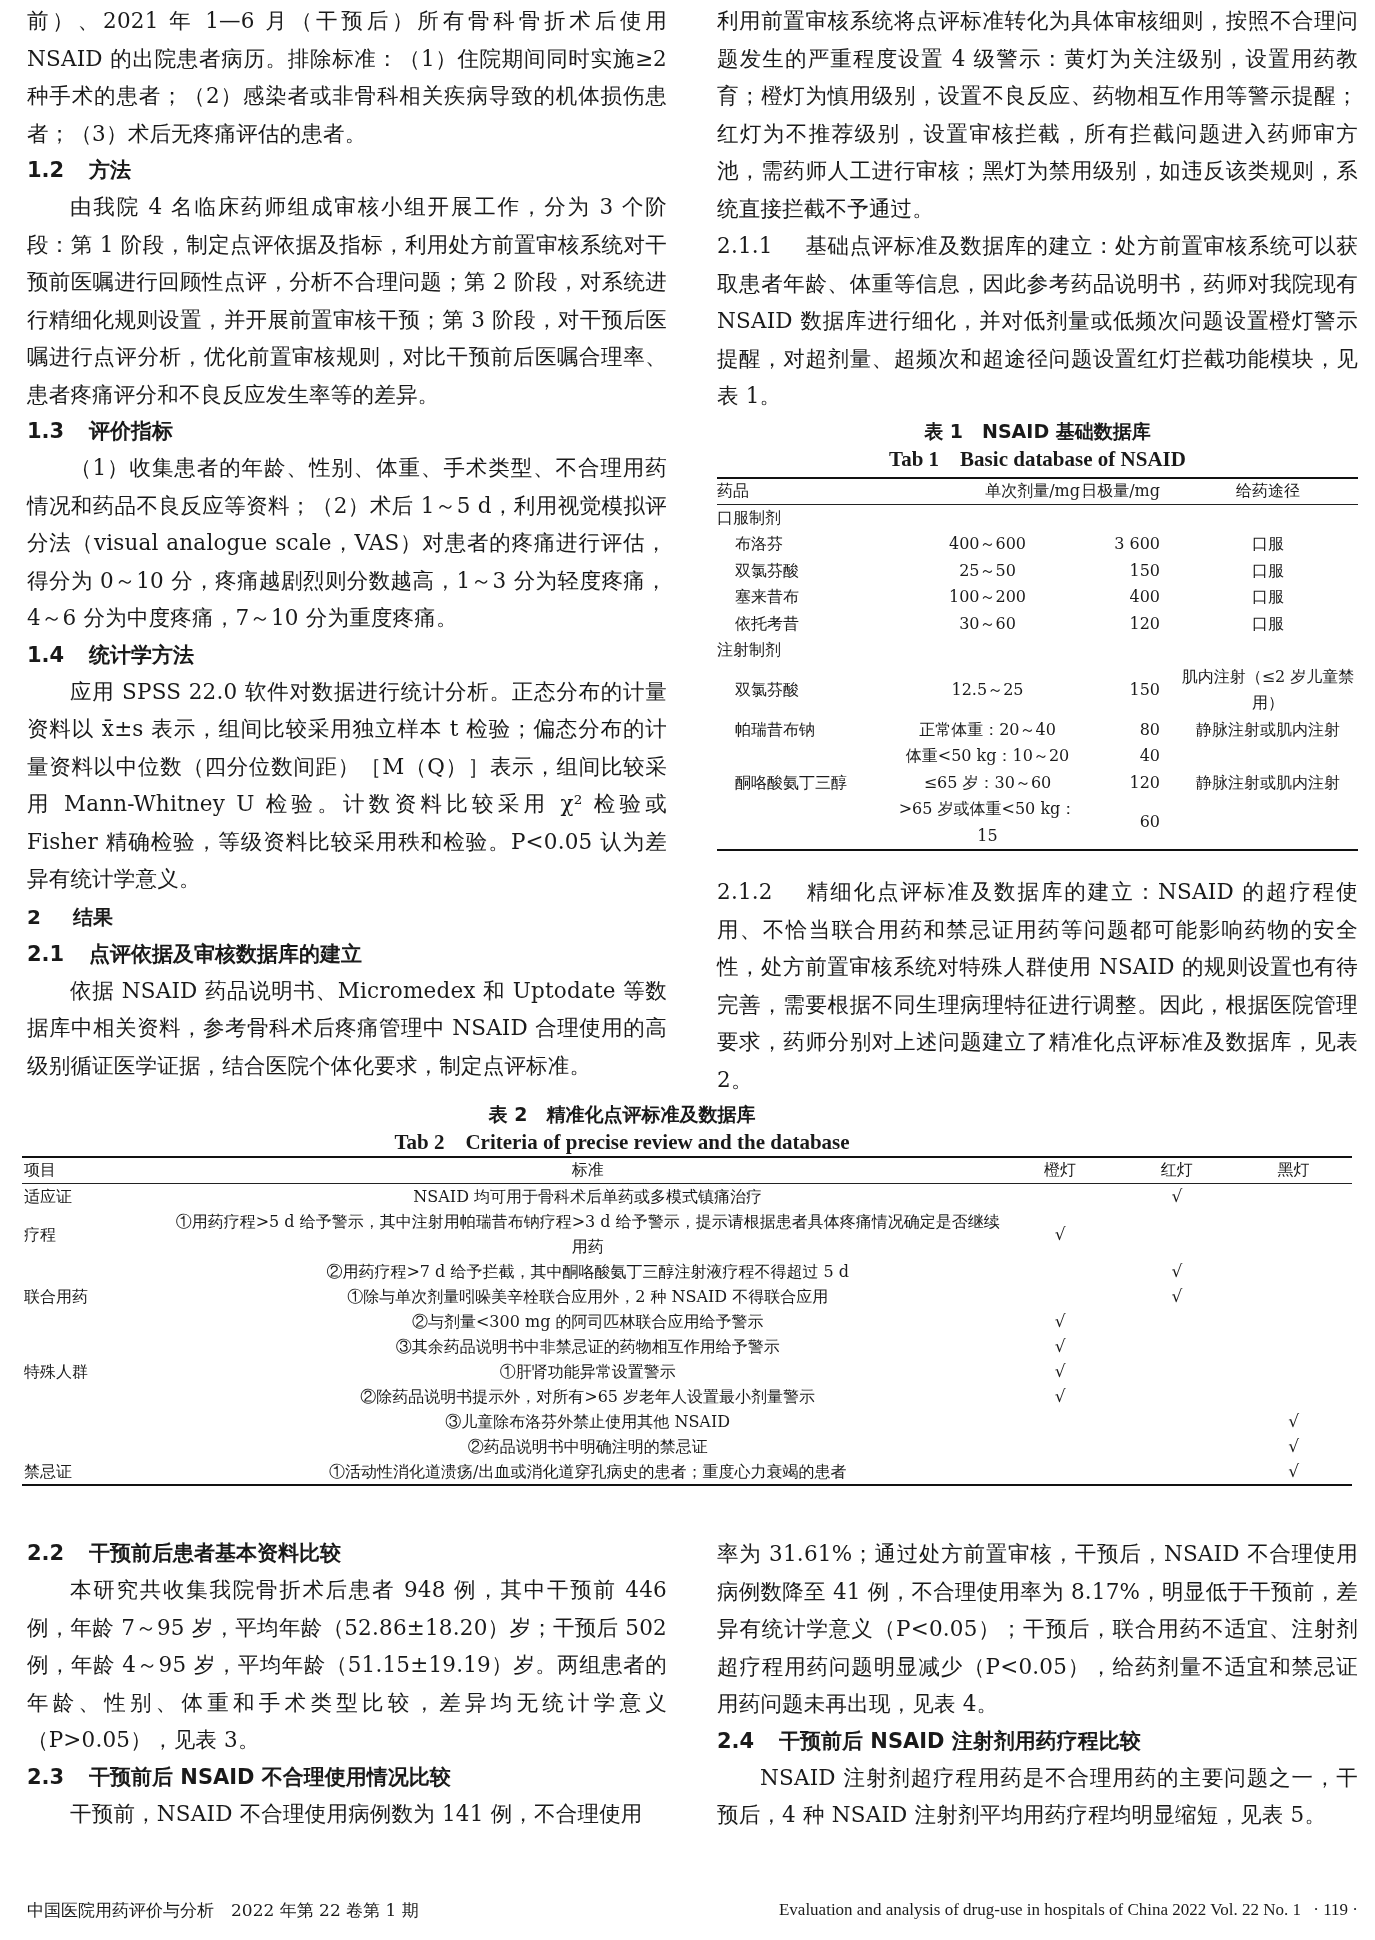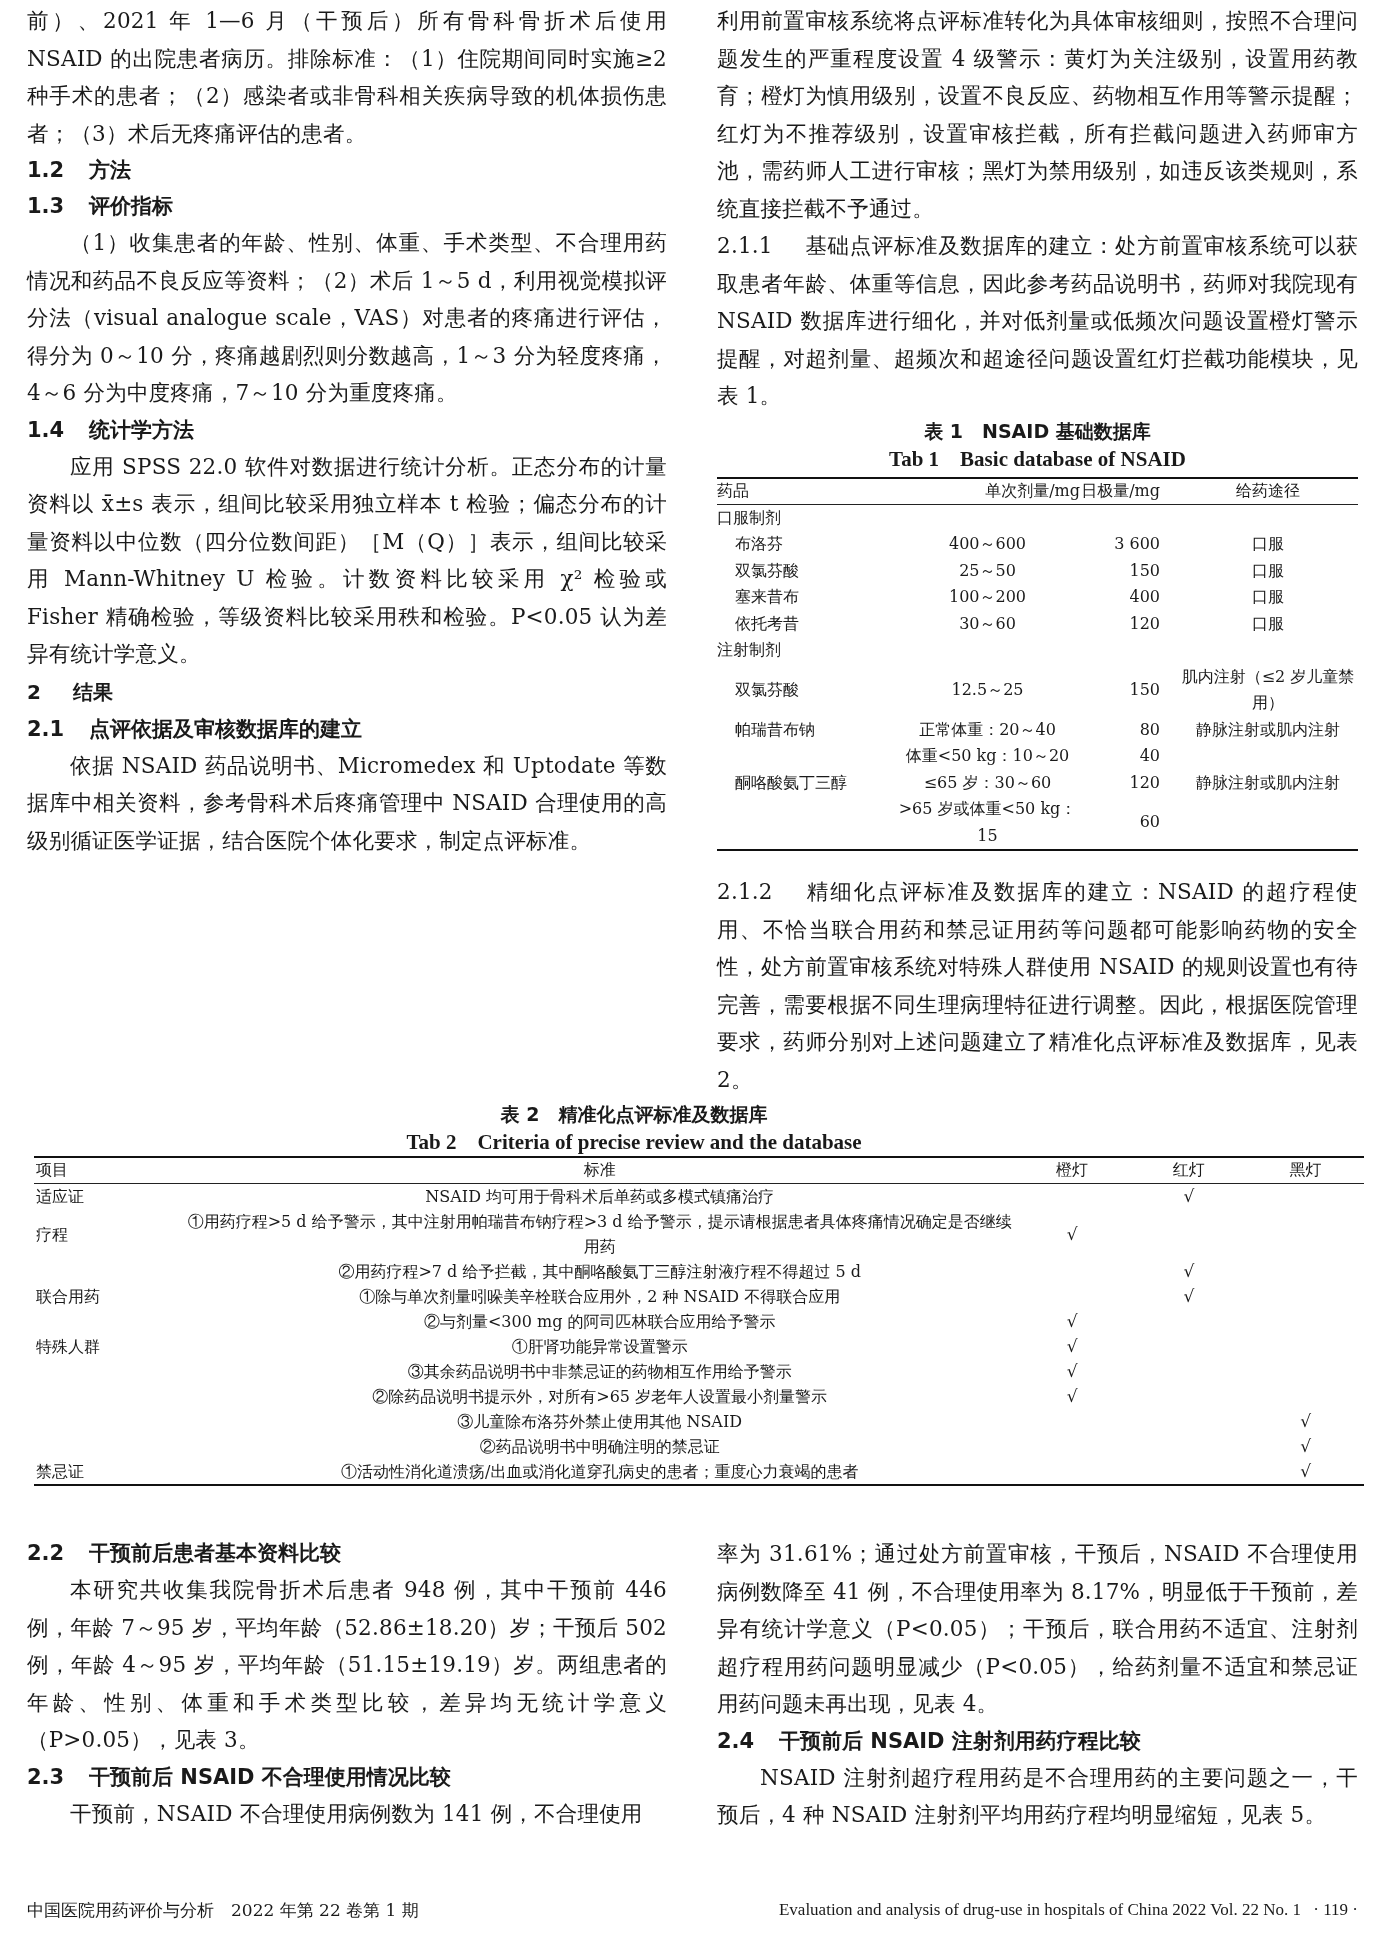--- a/index.html
+++ b/index.html
@@ -39,21 +39,21 @@
   .t1 { width: 641px; margin-top: 4px; }
   .t1 th { font-weight: normal; text-align: left; padding: 2px 0 2px; border-bottom: 1.5px solid #222; }
   .t1 thead tr { border-top: 2.5px solid #111; }
   .t1 td { padding: 0; line-height: 26.5px; height: 26.5px; }
   .t1 tbody tr:last-child td { border-bottom: 2.5px solid #111; }
   .t1 .c-drug { width: 160px; }
   .t1 .c-dose { width: 185px; text-align: center; }
   .t1 .c-max { width: 80px; text-align: right; padding-right: 18px; }
   .t1 .c-route { text-align: center; }
   .t1 .indent1 { padding-left: 18px; }
-  .t2wrap { position: absolute; left: 12px; top: 1100px; width: 1244px; }
+  .t2wrap { position: absolute; left: 0; top: 1100px; width: 1244px; }
   .t2 { width: 1330px; margin-left: 22px; }
   .t2 th { font-weight: normal; padding: 2px 0; border-bottom: 1.5px solid #222; }
   .t2 thead tr { border-top: 2.5px solid #111; }
   .t2 td { line-height: 25px; height: 25px; padding: 0; }
   .t2 tbody tr:last-child td { border-bottom: 2.5px solid #111; }
   .t2 .c-item { width: 150px; text-align: left; padding-left: 2px; }
   .t2 .c-crit { width: 830px; text-align: center; }
   .t2 .c-mark { width: 117px; text-align: center; }
   .check { font-size: 17px; }
   .footer {
@@ -66,20 +66,21 @@
   .sec-right2 { position: absolute; top: 1535px; }
 </style>
 </head>
 <body>
 
 <div class="col col-left" style="top:2px;">
   <p class="para">前）、2021 年 1—6 月（干预后）所有骨科骨折术后使用 NSAID 的出院患者病历。排除标准：（1）住院期间同时实施≥2 种手术的患者；（2）感染者或非骨科相关疾病导致的机体损伤患者；（3）术后无疼痛评估的患者。</p>
   <div class="h2">
     <span class="num">1.2</span><span>方法</span>
   </div>
+  <p class="para indent">由我院 4 名临床药师组成审核小组开展工作，分为 3 个阶段：第 1 阶段，制定点评依据及指标，利用处方前置审核系统对干预前医嘱进行回顾性点评，分析不合理问题；第 2 阶段，对系统进行精细化规则设置，并开展前置审核干预；第 3 阶段，对干预后医嘱进行点评分析，优化前置审核规则，对比干预前后医嘱合理率、患者疼痛评分和不良反应发生率等的差异。</p>
   <div class="h2">
     <span class="num">1.3</span><span>评价指标</span>
   </div>
   <p class="para indent">（1）收集患者的年龄、性别、体重、手术类型、不合理用药情况和药品不良反应等资料；（2）术后 1～5 d，利用视觉模拟评分法（visual analogue scale，VAS）对患者的疼痛进行评估，得分为 0～10 分，疼痛越剧烈则分数越高，1～3 分为轻度疼痛，4～6 分为中度疼痛，7～10 分为重度疼痛。</p>
   <div class="h2">
     <span class="num">1.4</span><span>统计学方法</span>
   </div>
   <p class="para indent">应用 SPSS 22.0 软件对数据进行统计分析。正态分布的计量资料以 x̄±s 表示，组间比较采用独立样本 t 检验；偏态分布的计量资料以中位数（四分位数间距）［M（Q）］表示，组间比较采用 Mann-Whitney U 检验。计数资料比较采用 χ² 检验或 Fisher 精确检验，等级资料比较采用秩和检验。P&lt;0.05 认为差异有统计学意义。</p>
   <div class="h1">
     <span class="num">2</span><span>结果</span>
@@ -227,29 +228,29 @@
           <td class="c-mark check"></td>
         </tr>
         <tr>
           <td class="c-item"></td>
           <td class="c-crit">②与剂量&lt;300 mg 的阿司匹林联合应用给予警示</td>
           <td class="c-mark check">√</td>
           <td class="c-mark check"></td>
           <td class="c-mark check"></td>
         </tr>
         <tr>
+          <td class="c-item"></td>
+          <td class="c-crit">③其余药品说明书中非禁忌证的药物相互作用给予警示</td>
+          <td class="c-mark check">√</td>
+          <td class="c-mark check"></td>
+          <td class="c-mark check"></td>
+        </tr>
+        <tr>
           <td class="c-item">特殊人群</td>
           <td class="c-crit">①肝肾功能异常设置警示</td>
-          <td class="c-mark check">√</td>
-          <td class="c-mark check"></td>
-          <td class="c-mark check"></td>
-        </tr>
-        <tr>
-          <td class="c-item"></td>
-          <td class="c-crit">③其余药品说明书中非禁忌证的药物相互作用给予警示</td>
           <td class="c-mark check">√</td>
           <td class="c-mark check"></td>
           <td class="c-mark check"></td>
         </tr>
         <tr>
           <td class="c-item"></td>
           <td class="c-crit">②除药品说明书提示外，对所有&gt;65 岁老年人设置最小剂量警示</td>
           <td class="c-mark check">√</td>
           <td class="c-mark check"></td>
           <td class="c-mark check"></td>

